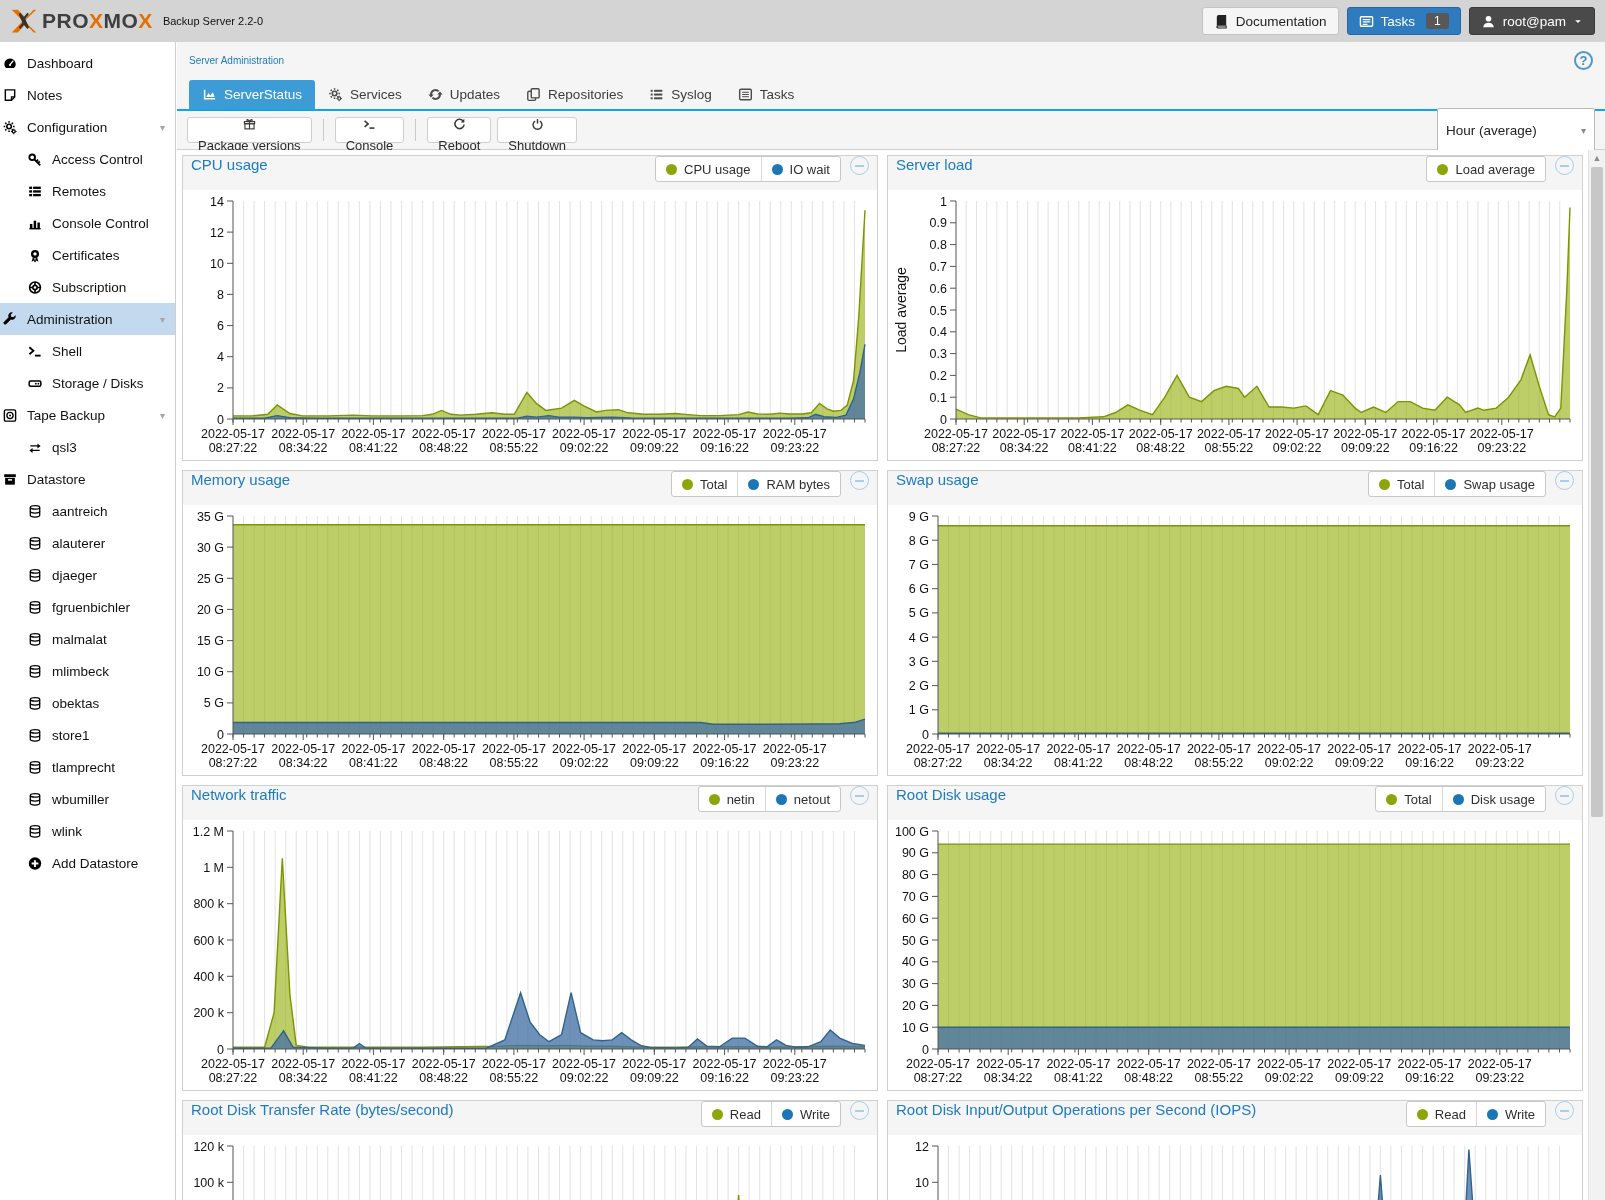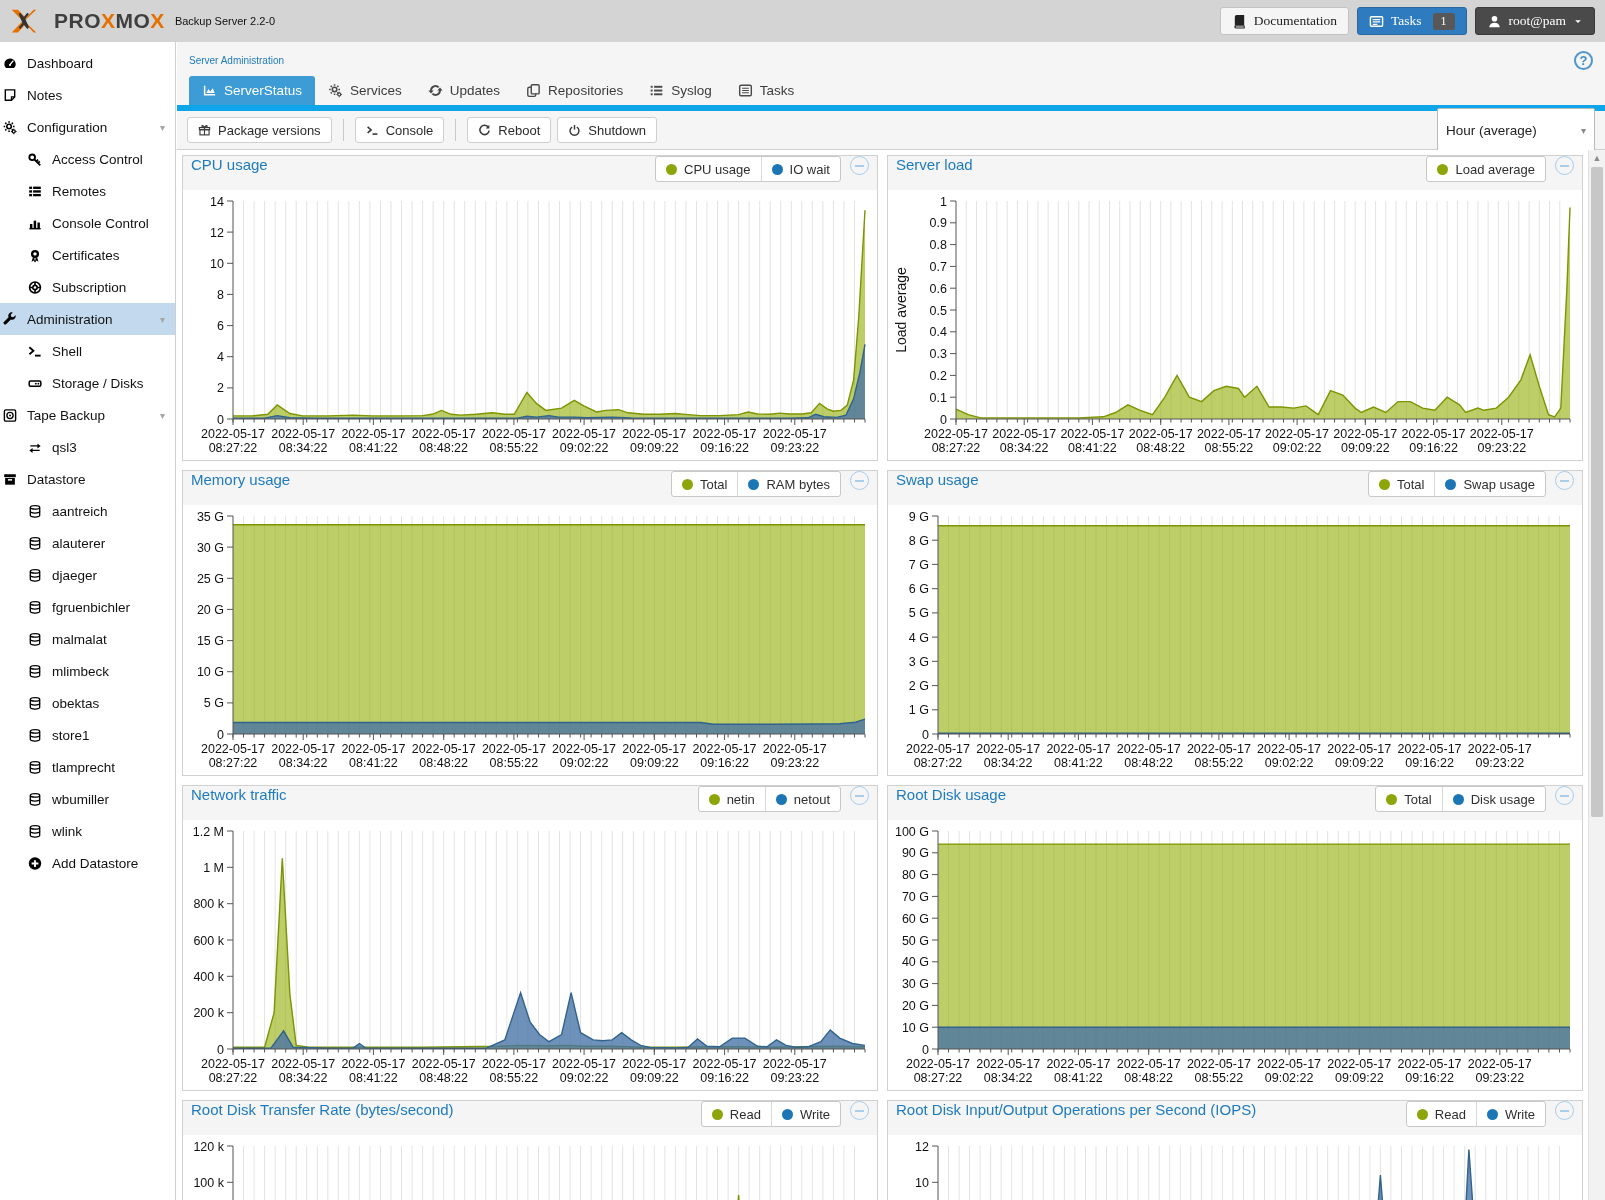--- a/index.html
+++ b/index.html
@@ -2,53 +2,53 @@
 <html><head>
 <meta charset="utf-8">
 <style>
   * { box-sizing: border-box; }
   html,body { margin:0; padding:0; }
   body { font-family:"Liberation Sans", sans-serif; background:#888; }
   .app { position:relative; width:1605px; height:1200px; overflow:hidden; background:#fff; color:#222; font-size:13px; }
 
   
   .topbar { position:absolute; top:0; left:0; right:0; height:42px; background:#d4d4d4; display:flex; align-items:center; padding:0 10px; z-index:5; }
-  .brand { display:flex; align-items:center; gap:16px; }
+  .brand { display:flex; align-items:center; gap:4px; }
   .brand-text { font-weight:bold; font-size:21px; letter-spacing:0.5px; color:#3f3f3f; }
   .brand-text .ox { color:#e57000; }
   .subtitle { margin-left:10px; font-size:11px; color:#111; }
   .top-actions { margin-left:auto; display:flex; gap:8px; align-items:center; }
-  .btn { display:inline-flex; align-items:center; gap:7px; height:28px; padding:0 11px; border-radius:3px; font-size:13.5px; cursor:pointer; border:1px solid transparent;font-family:Liberation Serif, serif; }
+  .btn { display:inline-flex; align-items:center; gap:7px; height:28px; padding:0 11px; border-radius:3px; font-size:13.5px; cursor:pointer; border:1px solid transparent; }
   .btn.light { background:#f5f5f5; border-color:#c3c3c3; color:#222; }
   .btn.primary { background:#2e7cbf; border-color:#29679c; color:#fff; }
   .btn.dark { background:#4a4a4a; border-color:#3a3a3a; color:#fff; }
   .badge { background:#585858; color:#fff; border-radius:3px; padding:1px 8px; font-size:12px; margin-left:4px; }
   .icon { display:inline-flex; width:15px; height:15px; align-items:center; justify-content:center; }
   .icon svg { width:100%; height:100%; display:block; }
 
   
   .sidebar { position:absolute; top:42px; left:0; width:176px; bottom:0; background:#fff; border-right:1px solid #cfcfcf; padding-top:5px; overflow:hidden; }
   .side-item { display:flex; align-items:center; gap:9px; height:32px; padding-left:2px; padding-right:4px; font-size:13.5px; color:#111; cursor:pointer; }
   .side-item.lvl1 { padding-left:27px; }
   .side-item.selected { background:#c3daee; }
   .side-item .icon { color:#000; flex:0 0 16px; }
   .side-caret { margin-left:auto; color:#a5a5a5; font-size:10px; padding-right:6px; }
 
   
   .content { position:absolute; top:42px; left:177px; right:0; bottom:0; background:#fff; }
   .title-row { height:36px; background:#f5f5f5; display:flex; align-items:center; padding:0 12px; }
   .page-title { color:#1e7bbf; font-size:10px; }
   .help-circle { margin-left:auto; width:19px; height:19px; border-radius:50%; border:2px solid #5196cd; color:#3f8cc8; font-weight:bold; font-size:13px; display:flex; align-items:center; justify-content:center; cursor:pointer; }
-  .tabs-row { height:33px; background:#f5f5f5; border-bottom:6px solid #0ea5e9; display:flex; align-items:flex-end; padding:0 0 0 12px; }
+  .tabs-row { height:33px; background:#f5f5f5; border-bottom:2px solid #0ea5e9; display:flex; align-items:flex-end; padding:0 0 0 12px; }
   .tab { display:inline-flex; align-items:center; gap:7px; height:29px; padding:0 13px; font-size:13.5px; color:#3c3c3c; cursor:pointer; border-radius:3px 3px 0 0; }
   .tab .icon { color:#4a4a4a; }
   .tab.active { background:#3d9bd5; color:#fff; }
   .tab.active .icon { color:#fff; }
   .toolbar { height:39px; background:#f5f5f5; border-bottom:1px solid #cfcfcf; display:flex; align-items:center; padding:0 10px; gap:6px; }
-  .tbtn { display:inline-flex; align-items:center; gap:7px; height:26px; padding:0 10px; background:#fff; border:1px solid #cfcfcf; border-radius:3px; font-size:13px; color:#2b2b2b; cursor:pointer; }
+  .tbtn { display:inline-flex; align-items:center; gap:7px; height:26px; padding:0 10px; background:#fff; border:1px solid #cfcfcf; border-radius:3px; font-size:13px; color:#2b2b2b; cursor:pointer;flex-direction:column; }
   .tbtn .icon { color:#3a3a3a; width:13px; height:13px; }
   .tb-sep { width:1px; height:22px; background:#c9c9c9; margin:0 5px; }
   .spacer { flex:1; }
   .select { width:158px; height:44px; background:#fff; border:1px solid #b9b9b9; border-radius:2px; display:flex; align-items:center; padding:0 8px; font-size:13.5px; color:#222; cursor:pointer; }
   .select .chev { margin-left:auto; color:#8a8a8a; font-size:10px; }
 
   
   .panels-wrap { position:absolute; top:108px; left:0; right:17px; bottom:0; overflow:hidden; background:#fff; }
   .panels { display:grid; grid-template-columns:696px 696px; gap:9px; padding:5px; }
   .panel { border:1px solid #d0d0d0; background:#fff; height:306px; overflow:hidden; }

